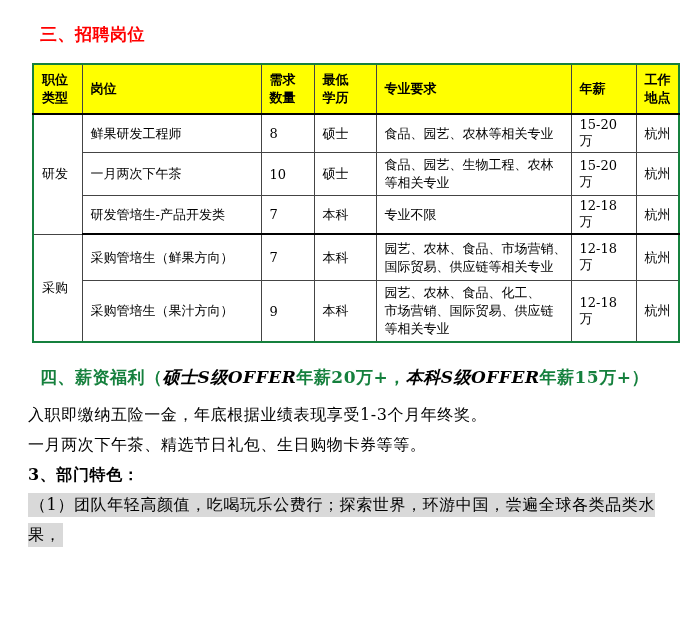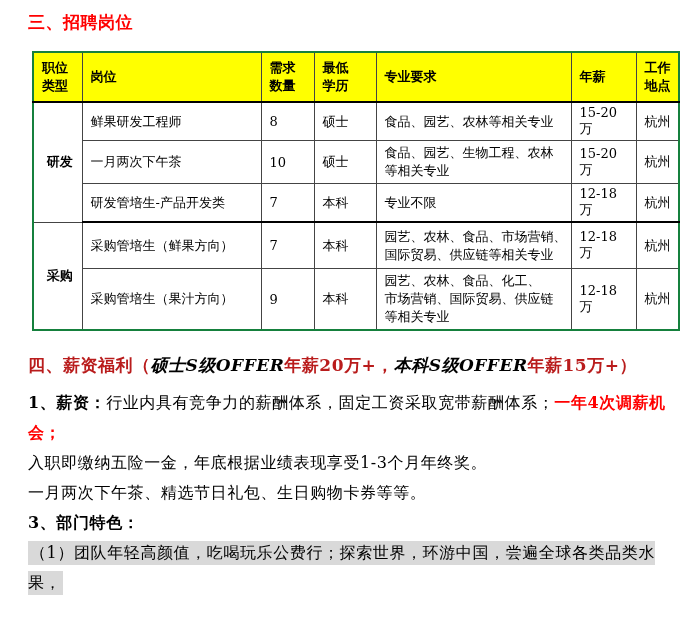--- a/index.html
+++ b/index.html
@@ -14,24 +14,24 @@
   }
   .inner { padding: 12px 10px 0 28px; }
 
   
   .sec-title {
     font-size: 17px;
     font-weight: bold;
     color: #ff0000;
     letter-spacing: 0.5px;
     line-height: 20px;
-    margin: 0;
+    margin: 12px;
   }
   .sec-title .blk { color: #000000; font-style: italic; }
-  .sec-title .red { color: #b91c1c; }
+  .sec-title .red { color: #15803d; }
   #sec4-title { margin-top: 24px; }
 
   
   table.jobs {
     border-collapse: collapse;
     margin-top: 19px;
     margin-left: 4px;
     table-layout: fixed;
   }
   table.jobs th, table.jobs td {
@@ -45,22 +45,21 @@
   table.jobs { border: 2px solid #15803d; }
   table.jobs thead th {
     background: #ffff00;
     font-weight: bold;
     text-align: left;
     border-bottom: 2px solid #000000;
     height: 44px;
   }
   tr.group-end td { border-bottom: 2px solid #000000; }
   td.cat {
-    text-align: center;
-    font-weight: bold;
+    font-weight: normal;
     padding-left: 2px;
   }
   .h-r1 td { height: 33px; }
   .h-r2 td { height: 38px; }
   .h-r3 td { height: 27px; }
   .h-r4 td { height: 41px; }
   .h-r5 td { height: 56px; }
 
   
   .content {
@@ -157,21 +156,20 @@
           <td>12-18 万</td>
           <td>杭州</td>
         </tr>
       </tbody>
     </table>
 
     <h2 class="sec-title" id="sec4-title"><span class="red">四、薪资福利（</span><span class="blk">硕士S级OFFER</span><span class="red">年薪20万+，</span><span class="blk">本科S级OFFER</span><span class="red">年薪15万+）</span></h2>
 
     <div class="content">
 
-      <span class="line"><span class="b">1、薪资：</span><span>行业内具有竞争力的薪酬体系，固定工资采取宽带薪酬体系；</span><span class="redb">一年4次调薪机会；</span></span>
       <span class="line">入职即缴纳五险一金，年底根据业绩表现享受1-3个月年终奖。</span>
 
       <span class="line">一月两次下午茶、精选节日礼包、生日购物卡券等等。</span>
 
       <span class="line b">3、部门特色：</span>
 
       <span class="line"><span class="hl">（1）团队年轻高颜值，吃喝玩乐公费行；探索世界，环游中国，尝遍全球各类品类水果，</span></span>
 
     </div>
   </div>

